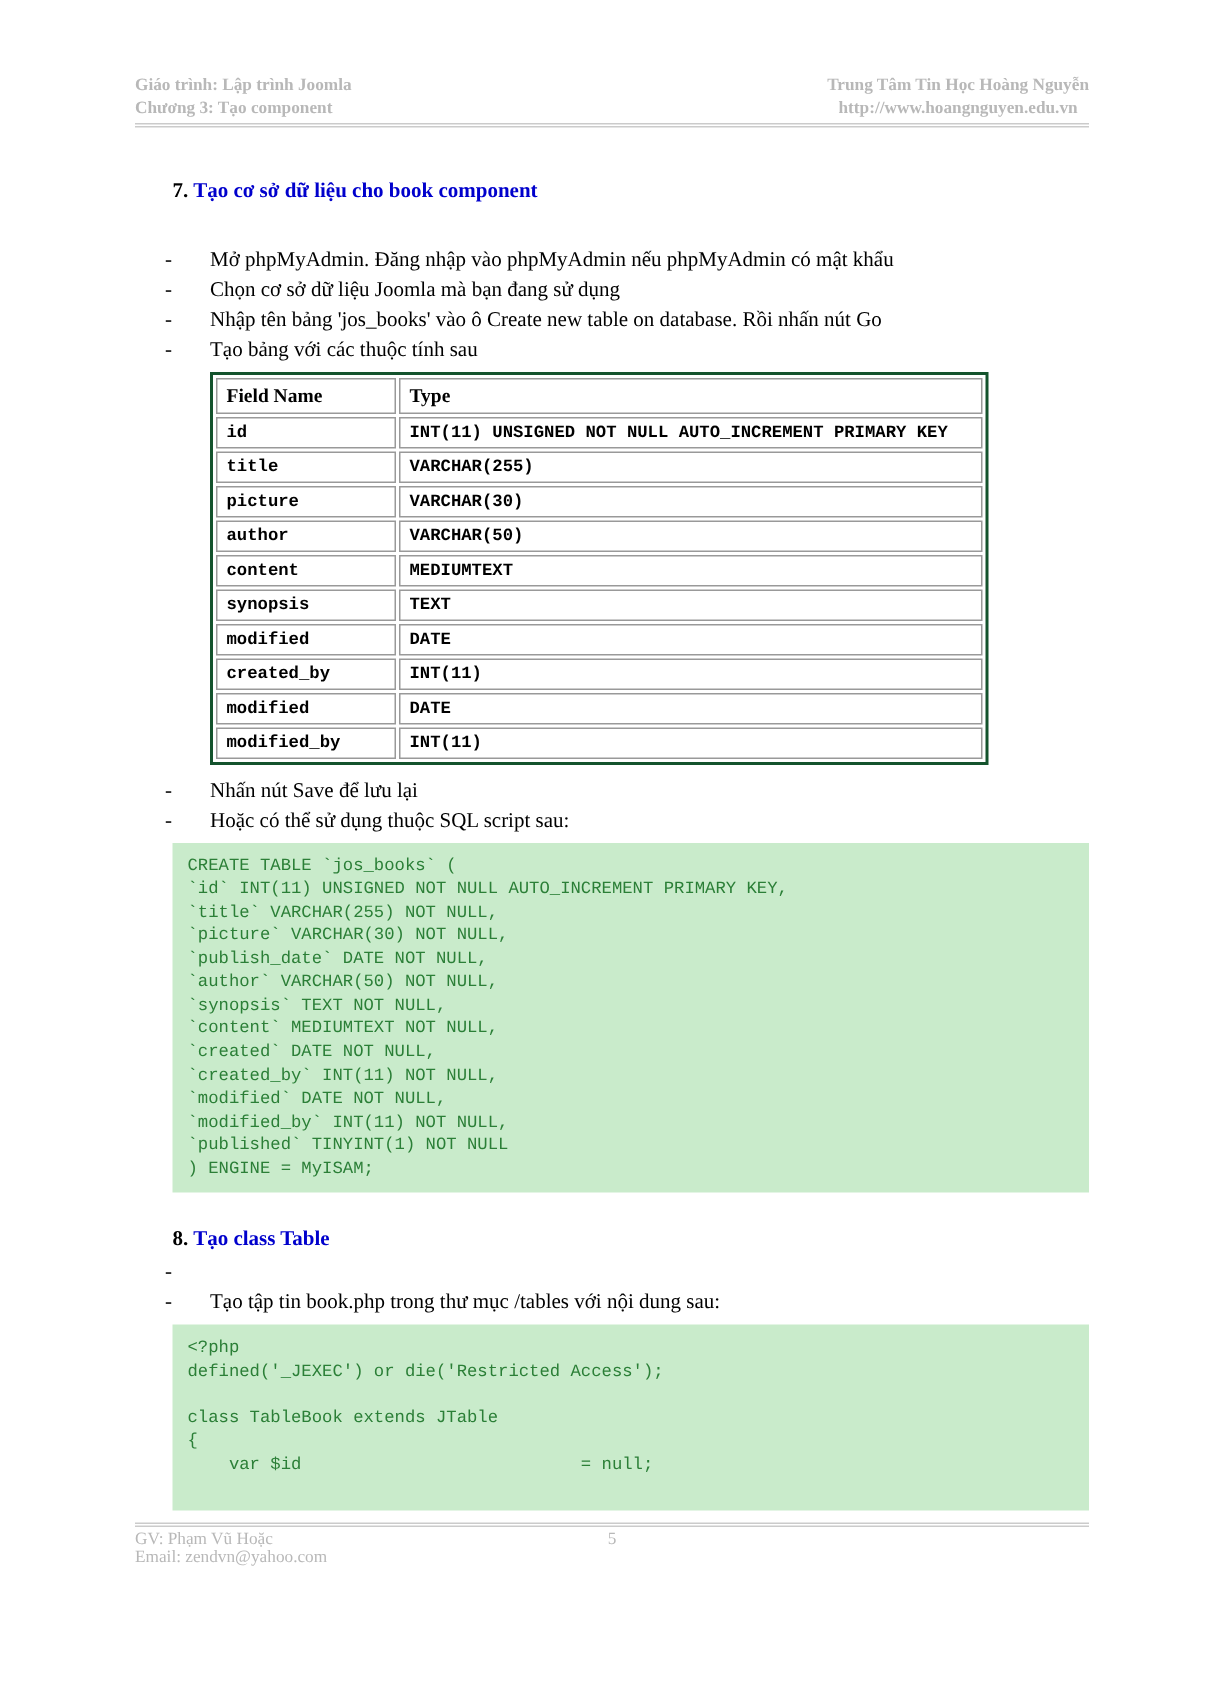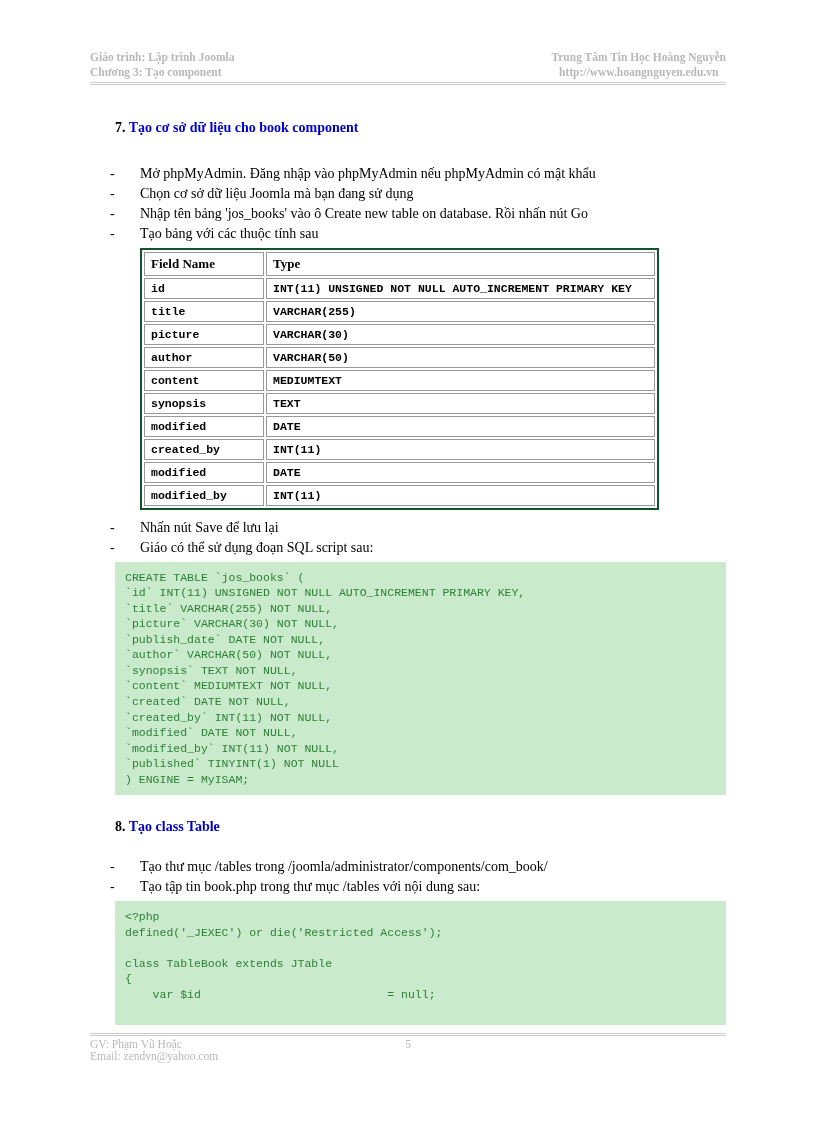--- a/index.html
+++ b/index.html
@@ -201,48 +201,47 @@
     </table>
   </div>
 
   <div class="bullet-list">
     <div class="bullet-item">
         <span class="bullet-dash">-</span>
         <span>Nhấn nút Save để lưu lại</span>
       </div>
     <div class="bullet-item">
         <span class="bullet-dash">-</span>
-        <span>Giáo có thể sử dụng đoạn SQL script sau:</span>
+        <span>Hoặc có thể sử dụng thuộc SQL script sau:</span>
       </div>
   </div>
 
   <div class="code-block">CREATE TABLE `jos_books` (
 `id` INT(11) UNSIGNED NOT NULL AUTO_INCREMENT PRIMARY KEY,
 `title` VARCHAR(255) NOT NULL,
 `picture` VARCHAR(30) NOT NULL,
 `publish_date` DATE NOT NULL,
 `author` VARCHAR(50) NOT NULL,
 `synopsis` TEXT NOT NULL,
 `content` MEDIUMTEXT NOT NULL,
 `created` DATE NOT NULL,
 `created_by` INT(11) NOT NULL,
 `modified` DATE NOT NULL,
 `modified_by` INT(11) NOT NULL,
 `published` TINYINT(1) NOT NULL
 ) ENGINE = MyISAM;</div>
 
-  <div class="section-heading" style="margin-bottom:24px;">
+  <div class="section-heading" style="margin-bottom:6px;">
     <span style="color:#000;text-decoration:none;display:inline-block;">8.</span>
     <span>Tạo class Table</span>
   </div>
 
   <div class="bullet-list">
     <div class="bullet-item">
         <span class="bullet-dash">-</span>
-        <span>Tạo thư mục /tables trong /joomla/administrator/components/com_book/</span>
       </div>
     <div class="bullet-item">
         <span class="bullet-dash">-</span>
         <span>Tạo tập tin book.php trong thư mục /tables với nội dung sau:</span>
       </div>
   </div>
 
   <div class="code-block2">&lt;?php
 defined('_JEXEC') or die('Restricted Access');
 

